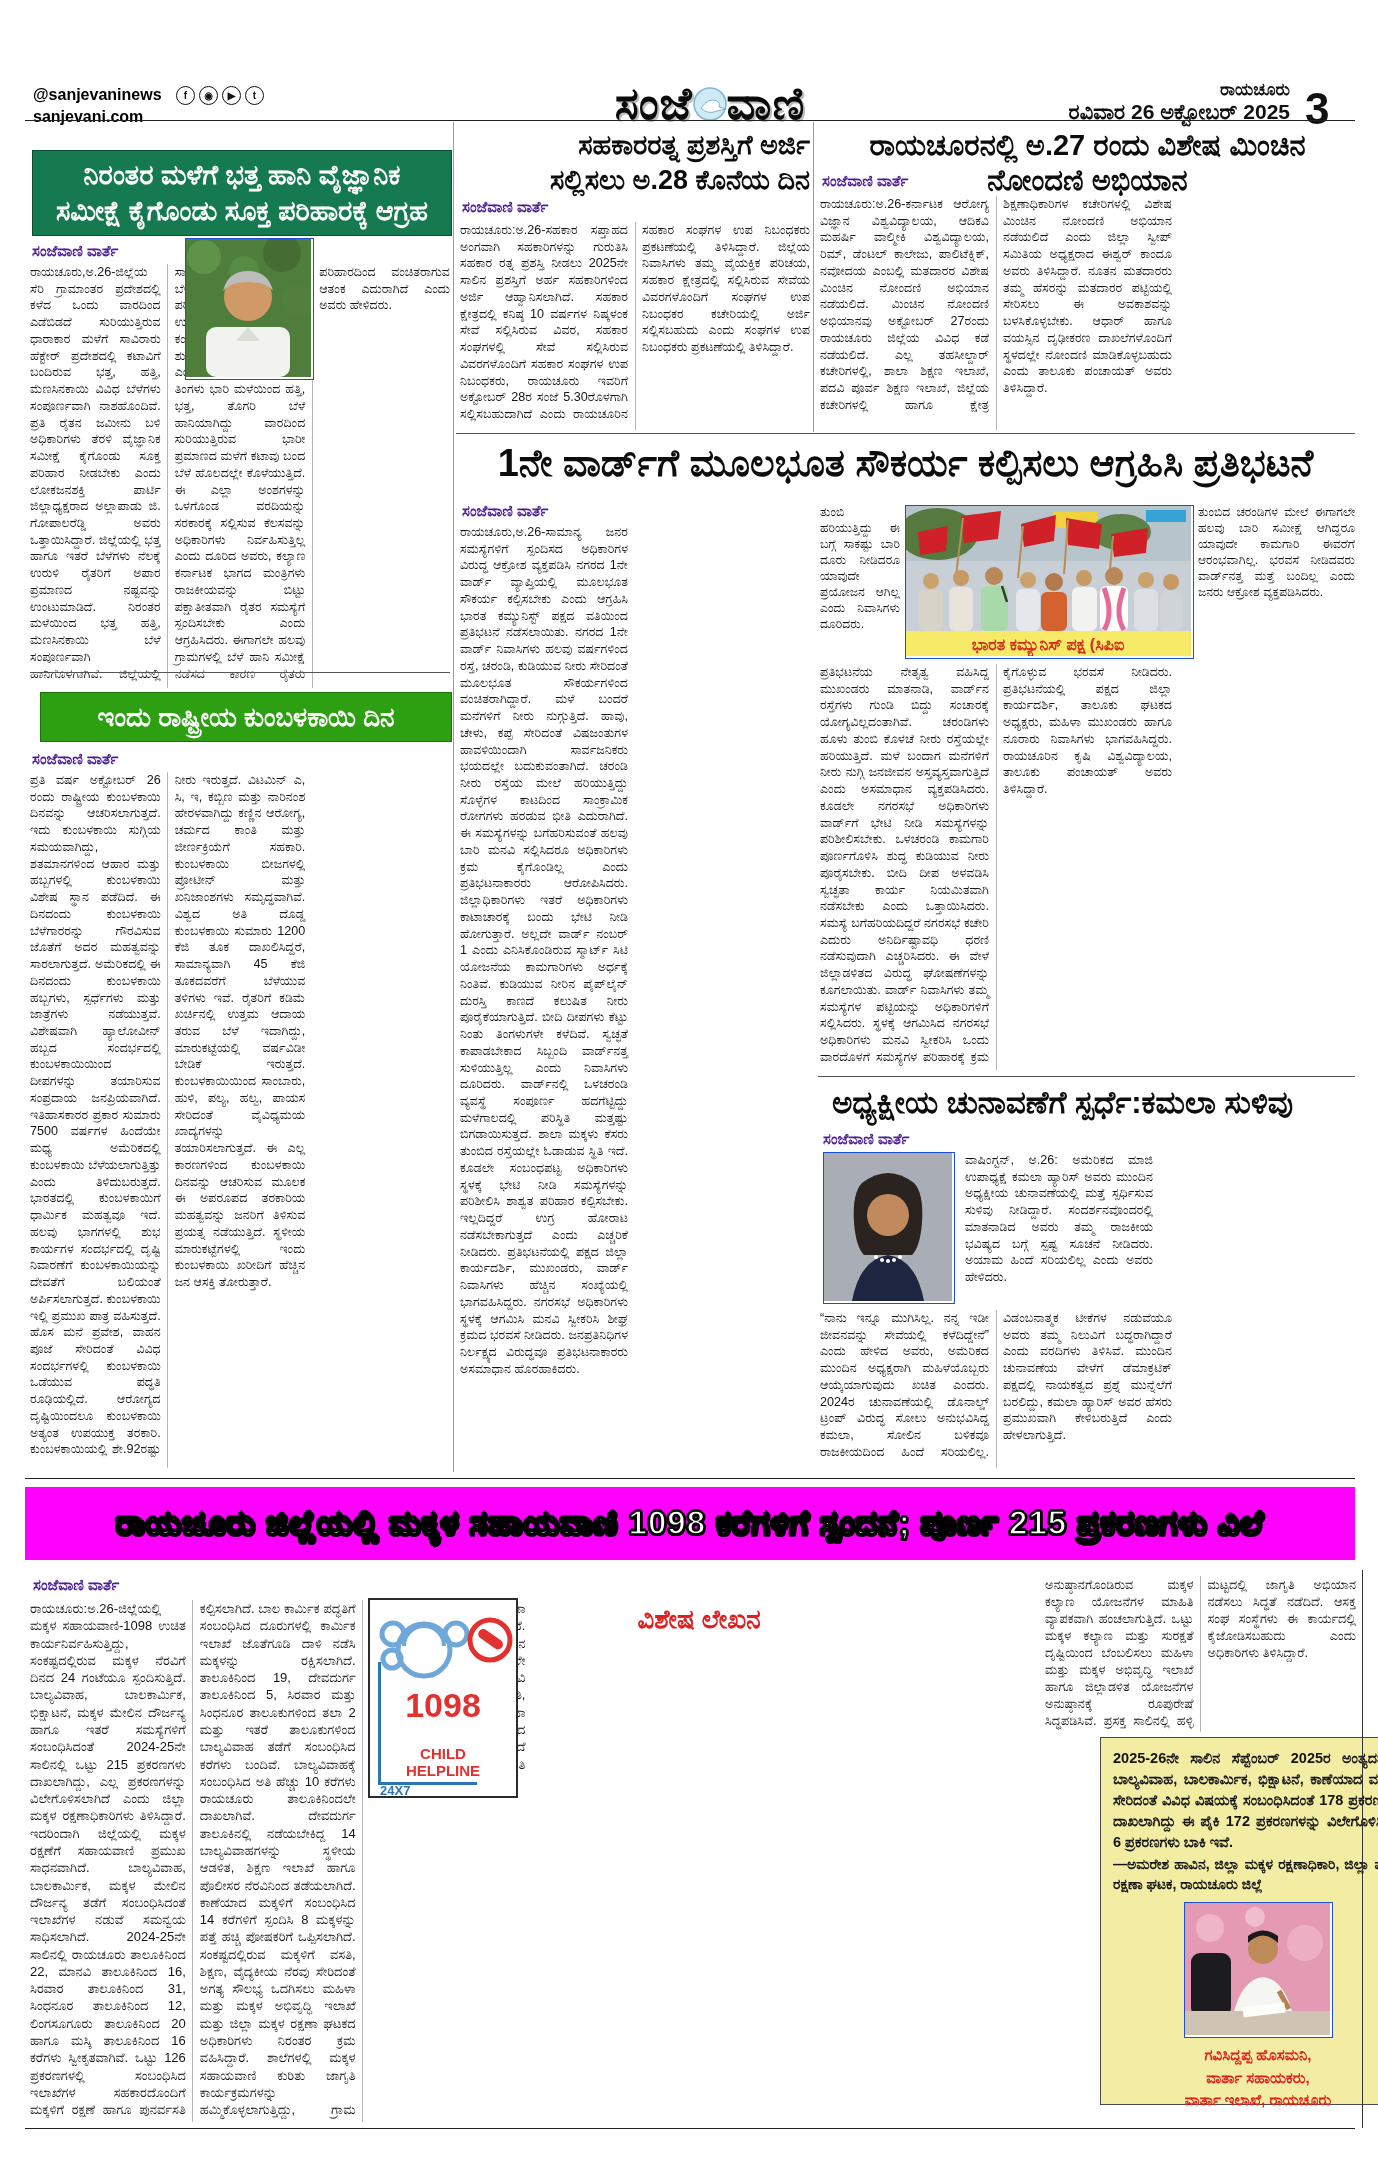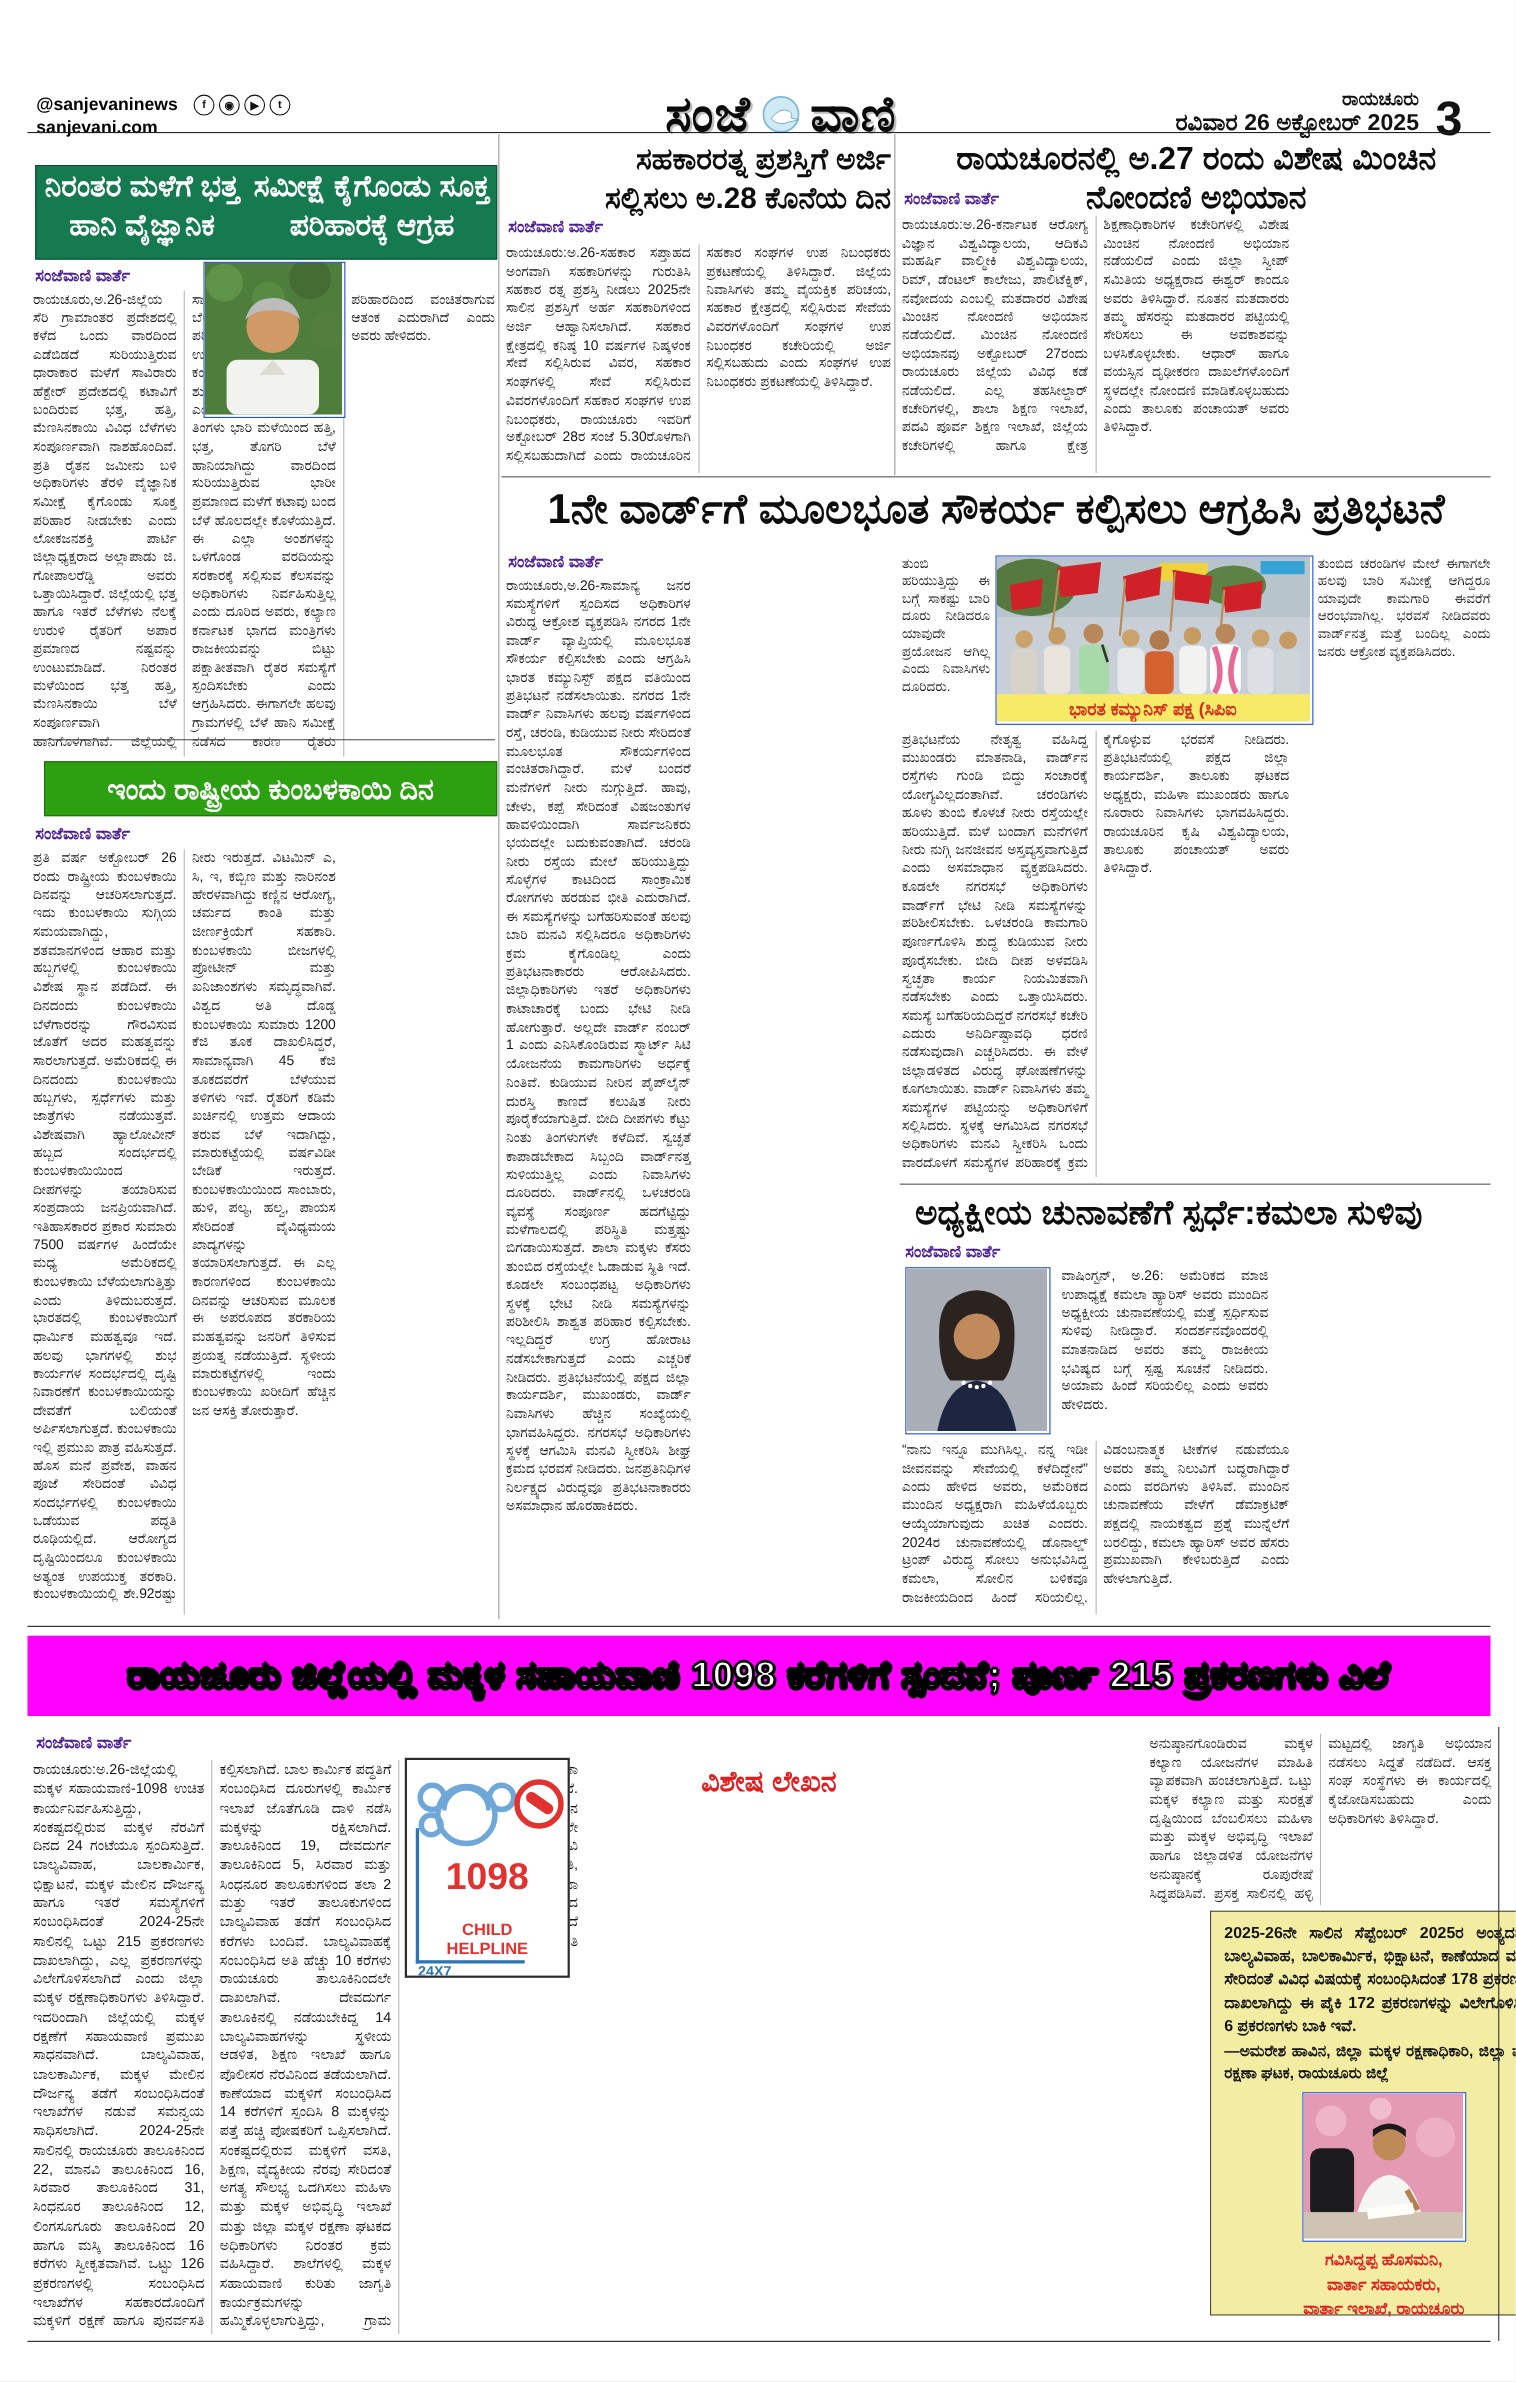--- a/index.html
+++ b/index.html
@@ -11,28 +11,28 @@
   .abs{position:absolute;}
   .hline{position:absolute;height:0;border-top:1.5px solid #222;}
   .hline.thin{border-top:1px solid #555;}
   .vline{position:absolute;width:0;border-left:1px solid #9a9a9a;}
   
   .handle{font-weight:bold;font-size:16px;color:#000;}
   .website{font-weight:bold;font-size:16px;color:#000;}
   .soc{display:inline-flex;gap:4px;vertical-align:middle;margin-left:10px;}
   .soc .ic{width:17px;height:17px;border:1.6px solid #111;border-radius:50%;
     font-size:10px;font-weight:bold;display:inline-flex;align-items:center;justify-content:center;}
-  .logo{font-size:45px;font-weight:900;color:#0a0a0a;letter-spacing:1px;display:flex;align-items:center;justify-content:center;gap:10px;
+  .logo{font-size:45px;font-weight:900;color:#0a0a0a;letter-spacing:1px;display:flex;align-items:center;justify-content:center;gap:0;
     text-shadow:2px 2px 0 #bdbdbd;}
   .city{font-size:17px;font-weight:bold;text-align:right;}
   .dateline{font-size:21px;font-weight:bold;text-align:right;}
   .pageno{font-size:44px;font-weight:bold;}
   
   .greenbox{background:#157a4f;border:1px solid #0b4f33;color:#fff;text-align:center;
-    display:flex;flex-direction:row;justify-content:center;}
+    display:flex;flex-direction:column;justify-content:center;}
   .greenbox .l1{font-size:27px;font-weight:bold;line-height:1.35;}
   .greenbox2{background:#2da012;border:1px solid #1d7009;color:#fff;text-align:center;
     display:flex;align-items:center;justify-content:center;font-size:26px;font-weight:bold;}
   .hl{font-weight:bold;color:#0d0d0d;text-align:center;}
   .byline{color:#4c1d95;font-weight:bold;font-size:15px;}
   .body-text{font-size:12.6px;line-height:1.33;text-align:justify;color:#141414;
     column-gap:14px;column-rule:1px solid #b7b7b7;column-fill:auto;overflow:hidden;}
   .c2{column-count:2;} .c3{column-count:3;} .c6{column-count:6;}
   .narrow{font-size:12.3px;line-height:1.3;text-align:justify;overflow:hidden;color:#141414;}
   

